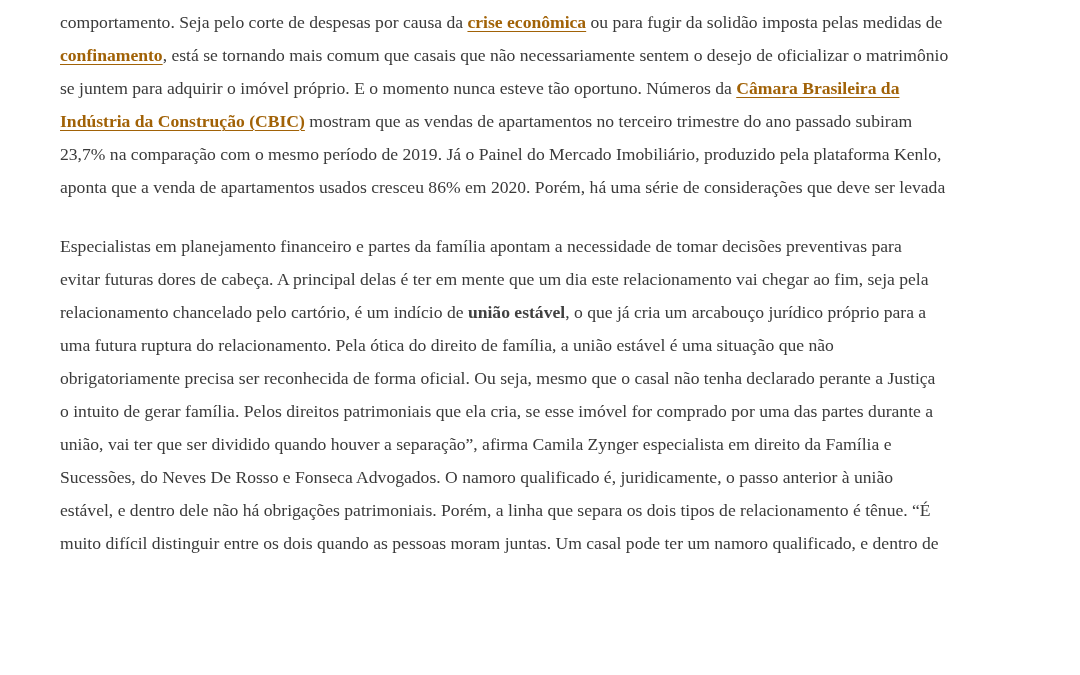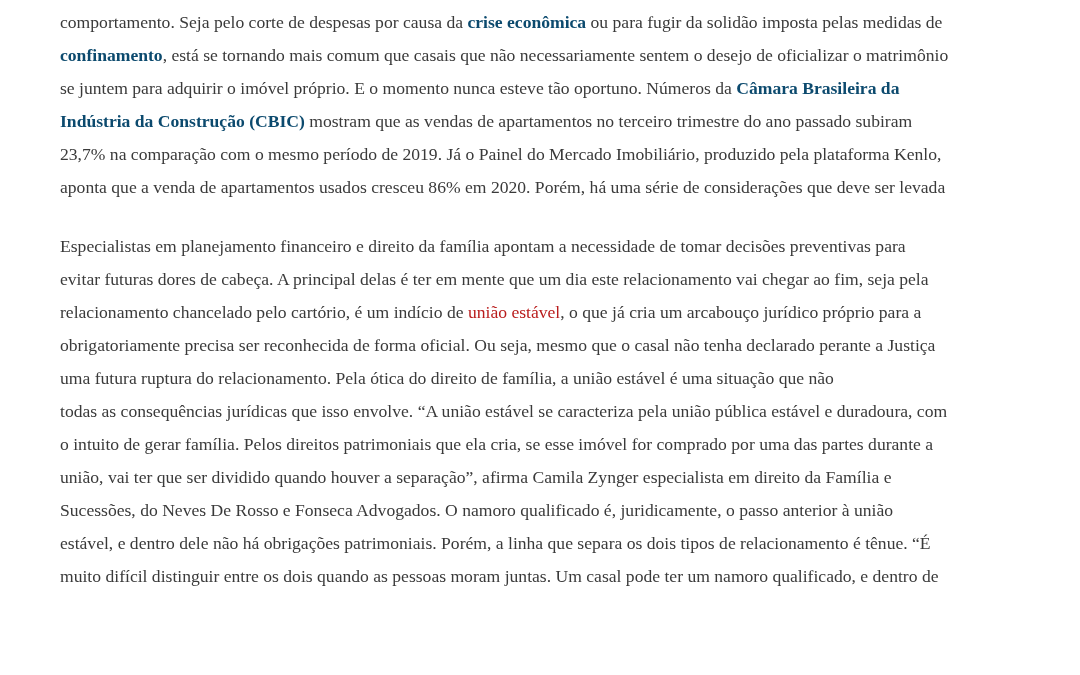--- a/index.html
+++ b/index.html
@@ -24,29 +24,30 @@
       margin: 0;
     }
     .para + .para {
       margin-top: 26px;
     }
     .line {
       display: block;
       white-space: nowrap;
     }
     a.inline-link {
-      color: #0c4a6e;
+      color: #a16207;
       font-weight: bold;
+      text-decoration: underline;
       text-decoration-thickness: 1px;
       text-underline-offset: 3px;
       cursor: pointer;
     }
     .strong {
-      font-weight: normal;
-      color: #b91c1c;
+      font-weight: bold;
+      color: #404040;
     }
   </style>
 </head>
 <body>
 
 <div class="article">
   <p class="para">
     <span class="line">
       <span>comportamento. Seja pelo corte de despesas por causa da </span><a class="inline-link">crise econômica</a><span> ou para fugir da solidão imposta pelas medidas de</span>
     </span>
@@ -57,27 +58,26 @@
       <span>se juntem para adquirir o imóvel próprio. E o momento nunca esteve tão oportuno. Números da </span><a class="inline-link">Câmara Brasileira da</a>
     </span>
     <span class="line">
       <a class="inline-link">Indústria da Construção (CBIC)</a><span> mostram que as vendas de apartamentos no terceiro trimestre do ano passado subiram</span>
     </span>
     <span class="line">23,7% na comparação com o mesmo período de 2019. Já o Painel do Mercado Imobiliário, produzido pela plataforma Kenlo,</span>
     <span class="line">aponta que a venda de apartamentos usados cresceu 86% em 2020. Porém, há uma série de considerações que deve ser levada</span>
   </p>
 
   <p class="para">
-    <span class="line">Especialistas em planejamento financeiro e direito da família apontam a necessidade de tomar decisões preventivas para</span>
+    <span class="line">Especialistas em planejamento financeiro e partes da família apontam a necessidade de tomar decisões preventivas para</span>
     <span class="line">evitar futuras dores de cabeça. A principal delas é ter em mente que um dia este relacionamento vai chegar ao fim, seja pela</span>
     <span class="line">
       <span>relacionamento chancelado pelo cartório, é um indício de </span><span class="strong">união estável</span><span>, o que já cria um arcabouço jurídico próprio para a</span>
     </span>
+    <span class="line">uma futura ruptura do relacionamento. Pela ótica do direito de família, a união estável é uma situação que não</span>
     <span class="line">obrigatoriamente precisa ser reconhecida de forma oficial. Ou seja, mesmo que o casal não tenha declarado perante a Justiça</span>
-    <span class="line">uma futura ruptura do relacionamento. Pela ótica do direito de família, a união estável é uma situação que não</span>
-    <span class="line">todas as consequências jurídicas que isso envolve. “A união estável se caracteriza pela união pública estável e duradoura, com</span>
     <span class="line">o intuito de gerar família. Pelos direitos patrimoniais que ela cria, se esse imóvel for comprado por uma das partes durante a</span>
     <span class="line">união, vai ter que ser dividido quando houver a separação”, afirma Camila Zynger especialista em direito da Família e</span>
     <span class="line">Sucessões, do Neves De Rosso e Fonseca Advogados. O namoro qualificado é, juridicamente, o passo anterior à união</span>
     <span class="line">estável, e dentro dele não há obrigações patrimoniais. Porém, a linha que separa os dois tipos de relacionamento é tênue. “É</span>
     <span class="line">muito difícil distinguir entre os dois quando as pessoas moram juntas. Um casal pode ter um namoro qualificado, e dentro de</span>
   </p>
 </div>
 
 </body></html>

